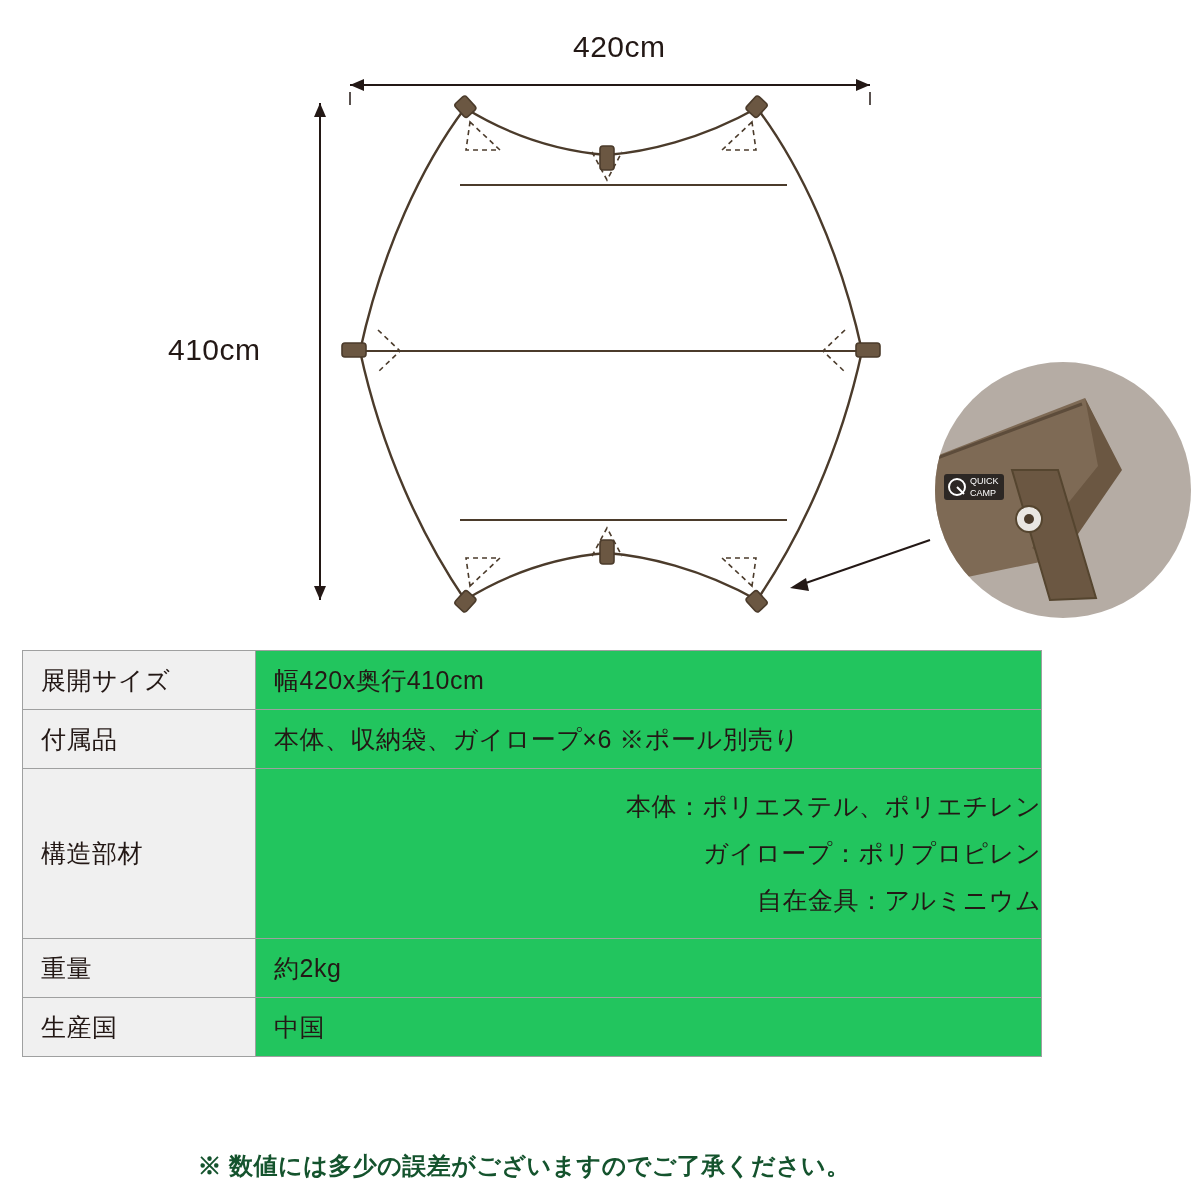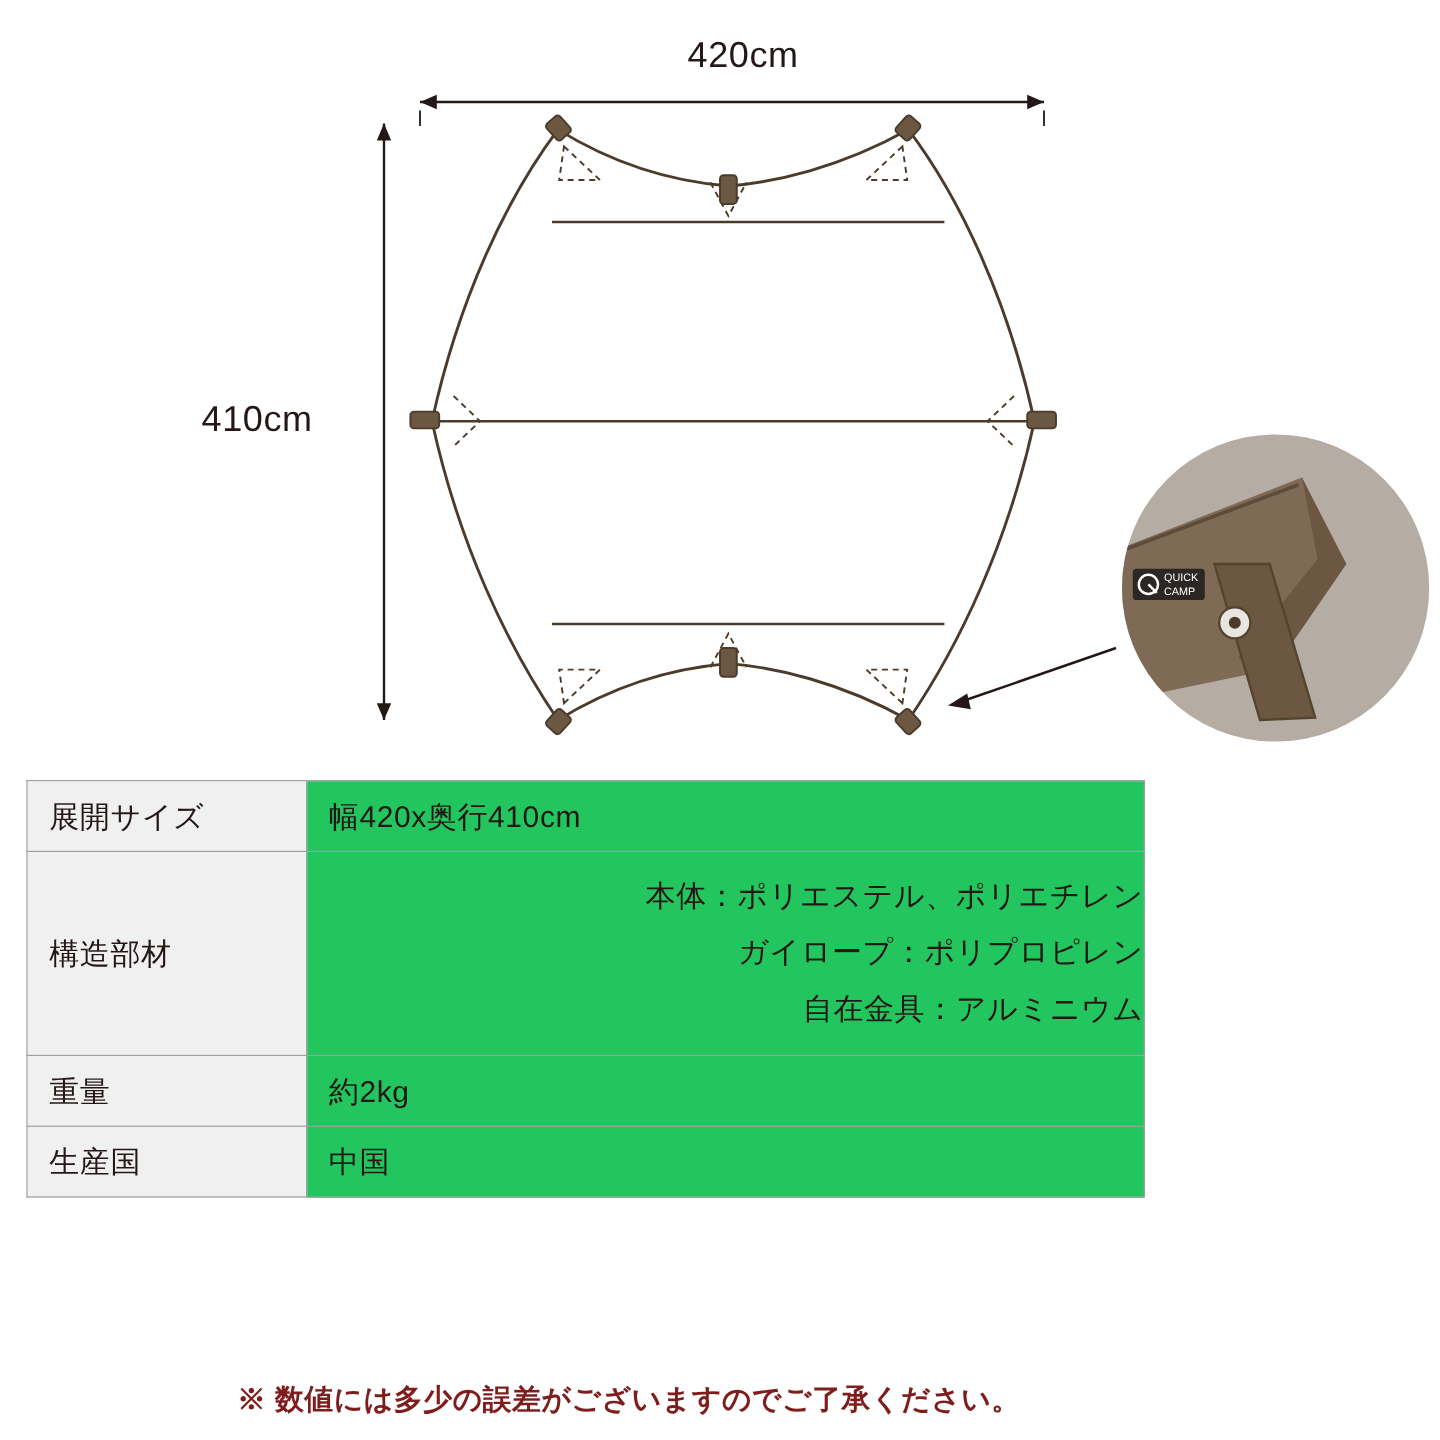--- a/index.html
+++ b/index.html
@@ -47,21 +47,21 @@
   #label-height {
     left: 168px;
     top: 333px;
   }
 
   
   .spec-table {
     position: absolute;
     left: 22px;
     top: 650px;
-    width: 932px;
+    width: 1020px;
     border-collapse: collapse;
     table-layout: fixed;
   }
   .spec-table td {
     border: 1px solid #9fa0a0;
     font-size: 25px;
     color: #231815;
     padding: 0 0 0 18px;
     height: 58px;
     vertical-align: middle;
@@ -84,21 +84,21 @@
   }
 
   .footnote {
     position: absolute;
     left: 0;
     top: 1150px;
     width: 1048px;
     text-align: center;
     font-size: 24px;
     font-weight: bold;
-    color: #7f1d1d;
+    color: #14532d;
     letter-spacing: 0.5px;
   }
 </style>
 </head>
 <body>
 
 <div class="page">
 
   <div class="diagram">
     <svg width="1200" height="645" viewBox="0 0 1200 645" xmlns="http://www.w3.org/2000/svg">
@@ -197,20 +197,24 @@
     <div class="dim-label" id="label-height">410cm</div>
   </div>
 
   <table class="spec-table">
     <tbody>
       <tr>
         <td class="label">展開サイズ</td>
         <td class="value">幅420x奥行410cm</td>
       </tr>
       <tr>
+        <td class="label">付属品</td>
+        <td class="value">本体、収納袋、ガイロープ×6  ※ポール別売り</td>
+      </tr>
+      <tr>
         <td class="label">構造部材</td>
         <td class="value">
           <div class="multi-value">
             <div>本体：ポリエステル、ポリエチレン</div>
             <div>ガイロープ：ポリプロピレン</div>
             <div>自在金具：アルミニウム</div>
           </div>
         </td>
       </tr>
       <tr>

